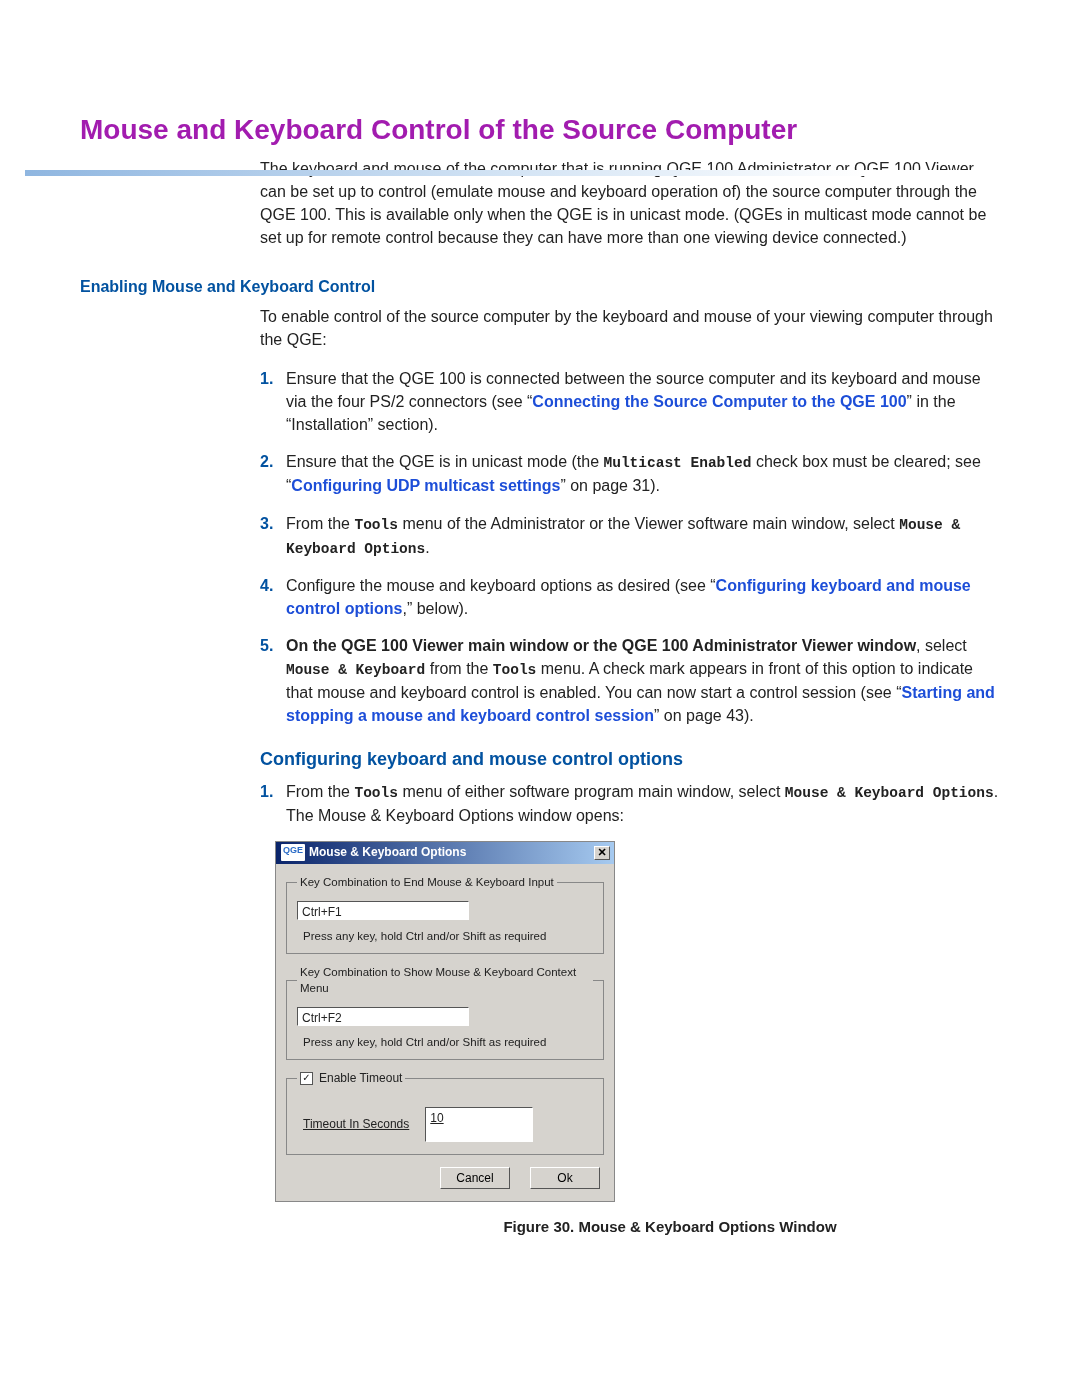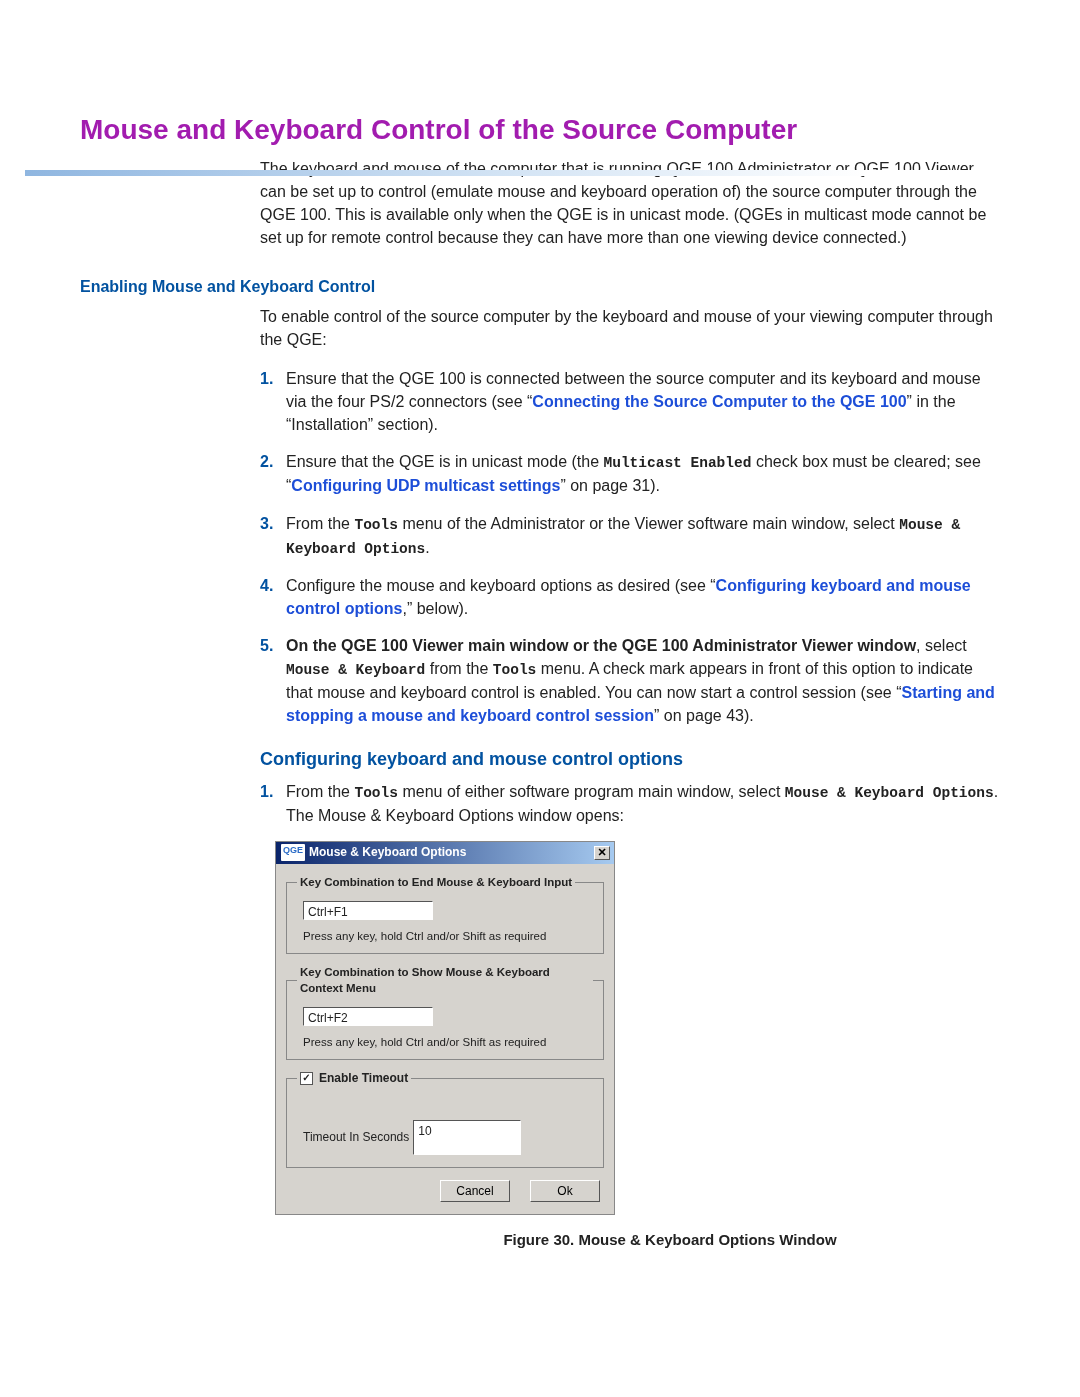--- a/index.html
+++ b/index.html
@@ -103,42 +103,41 @@
     font-weight:700;
     font-size: 11px;
     line-height: 11px;
     text-align: center;
   }
   fieldset.fs {
     border: 1px solid #888;
     margin: 10px 10px 6px 10px;
     padding: 10px 10px 8px 10px;
   }
-  legend.lg { font-size: 11.5px; padding: 0 3px; font-weight: bold; }
+  legend.lg { font-size: 11.5px; padding: 0 3px; }
   .sunken-input {
     background: #fff;
     border: 1px solid #555;
     border-top-color:#555; border-left-color:#555;
     border-right-color:#fff; border-bottom-color:#fff;
     padding: 2px 4px;
-    width: 130px;
+    width: 172px;
     height: 19px;
     font-size: 12px;
-    margin-left: 6px;
   }
   .hint { margin: 8px 0 0 6px; font-size:11.5px; }
   .chk-row { display:flex; align-items:center; gap:6px; font-size:12px; }
   .chk {
     width: 13px; height: 13px;
     border: 1px solid #555;
     background: #fff;
     display:inline-flex;align-items:center;justify-content:center;
     font-size:10px; line-height:10px;
   }
-  .row2 { display:flex; align-items:center; gap:4px; margin:23px 0 4px 6px; }
+  .row2 { display:flex; align-items:center; gap:16px; margin:10px 0 4px 6px;text-decoration:underline; }
   .small-input {
     background:#fff; border:1px solid #555;
     border-right-color:#fff; border-bottom-color:#fff;
     width:108px; height:35px; padding:2px 4px; font-size:12px;
   }
   .btnrow { display:flex; justify-content:flex-end; gap:20px; padding:6px 14px 12px 13px; }
   .winbtn {
     width:70px; height:22px;
     background:#d6d3ce;
     border:1px solid #fff;

